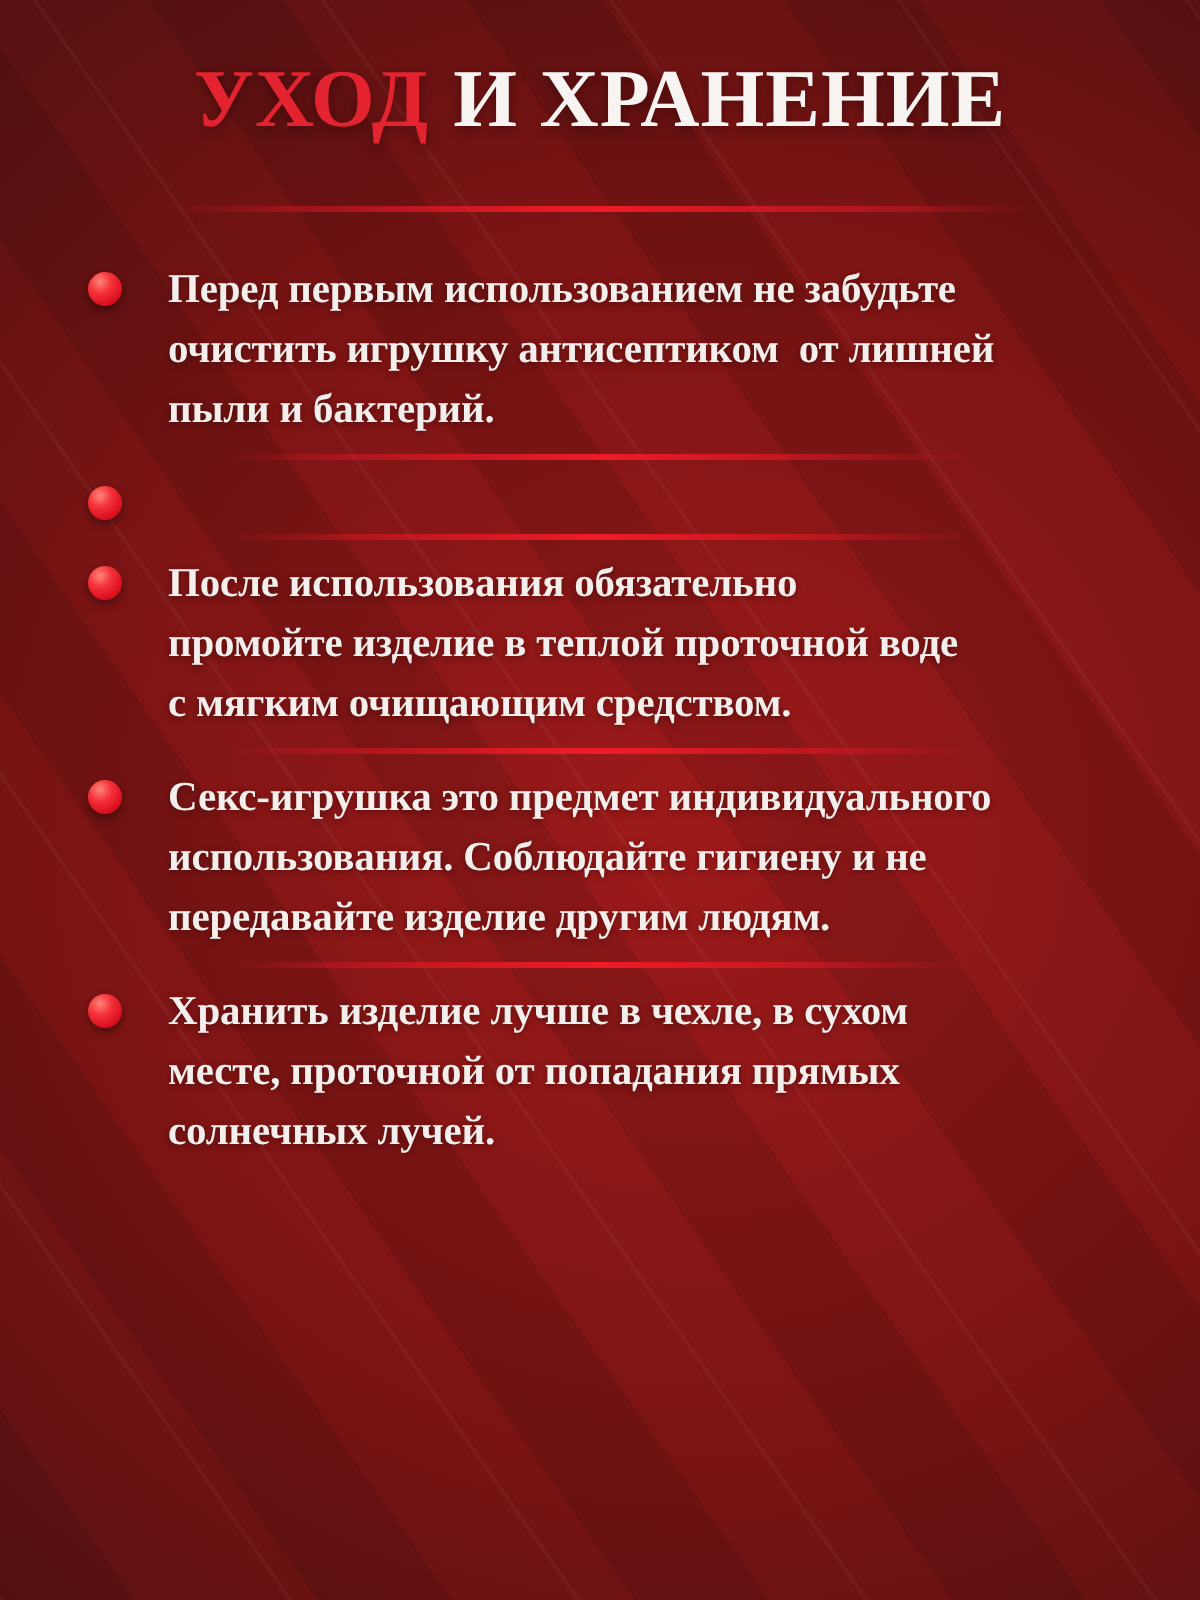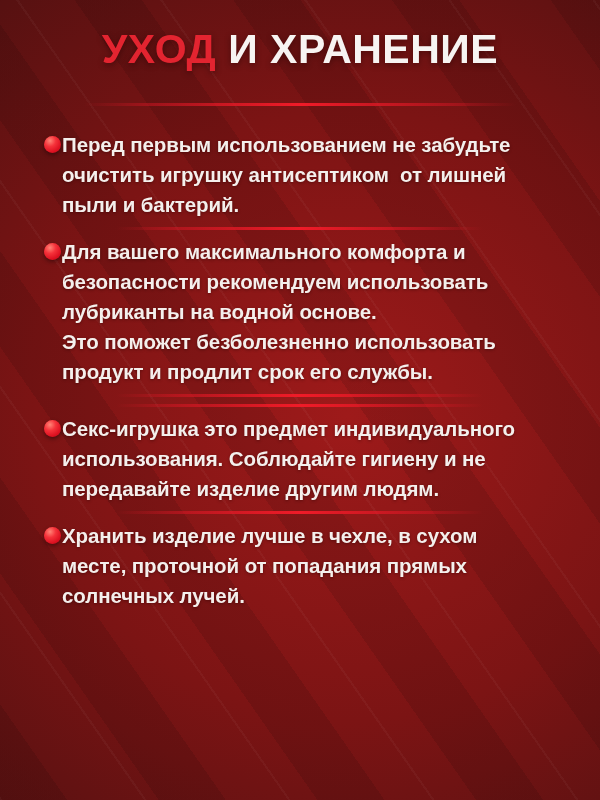--- a/index.html
+++ b/index.html
@@ -4,21 +4,21 @@
 <style>
   html, body { margin: 0; padding: 0; }
   body { background: #222; }
 
   .page {
     position: relative;
     width: 600px;
     height: 800px;
     overflow: hidden;
     margin: 0 auto;
-    font-family: Liberation Sans, sans-serif;
+    font-family: Liberation Serif, serif;
     background:
       repeating-linear-gradient(55deg,
         rgba(255,255,255,0.035) 0px, rgba(255,255,255,0.035) 2px,
         rgba(255,255,255,0) 2px, rgba(255,255,255,0) 118px),
       repeating-linear-gradient(55deg,
         rgba(0,0,0,0.10) 0px, rgba(0,0,0,0.10) 55px,
         rgba(0,0,0,0) 55px, rgba(0,0,0,0) 130px),
       radial-gradient(130% 95% at 58% 52%,
         #9e1a1a 0%, #7c1414 40%, #571111 70%, #420e0e 86%, #350c0c 100%);
   }
@@ -50,21 +50,21 @@
       rgba(226,22,38,0.45) 84%,
       rgba(226,22,38,0) 100%);
   }
   .title-divider { margin-top: 30px; margin-bottom: 0; }
 
   .list {
     padding: 0 45px 0 44px;
     margin-top: 24px;
   }
 
-  .item { display: flex; gap: 1px; }
+  .item { display: flex; gap: 23px; }
 
   .dot {
     flex: none;
     width: 17px;
     height: 17px;
     margin-top: 6px;
     border-radius: 50%;
     background: radial-gradient(circle at 35% 28%,
       #ff8577 0%, #f5323a 35%, #dc1020 70%, #b50d1a 100%);
     box-shadow: 0 2px 4px rgba(0,0,0,0.40);
@@ -97,29 +97,30 @@
       <span class="dot"></span>
       <div class="item-text">Перед первым использованием не забудьте
 очистить игрушку антисептиком  от лишней
 пыли и бактерий.</div>
     </div>
 
     <div class="divider"></div>
 
     <div class="item">
       <span class="dot"></span>
-      <div class="item-text">Для вашего максимального комфорта и
-безопасности рекомендуем использовать
-лубриканты на водной основе.
-Это поможет безболезненно использовать
-продукт и продлит срок его службы.</div>
     </div>
 
     <div class="divider"></div>
 
+    <div class="item">
+      <span class="dot"></span>
+      <div class="item-text">После использования обязательно
+промойте изделие в теплой проточной воде
+с мягким очищающим средством.</div>
+    </div>
 
     <div class="divider"></div>
 
     <div class="item">
       <span class="dot"></span>
       <div class="item-text">Секс-игрушка это предмет индивидуального
 использования. Соблюдайте гигиену и не
 передавайте изделие другим людям.</div>
     </div>
 

